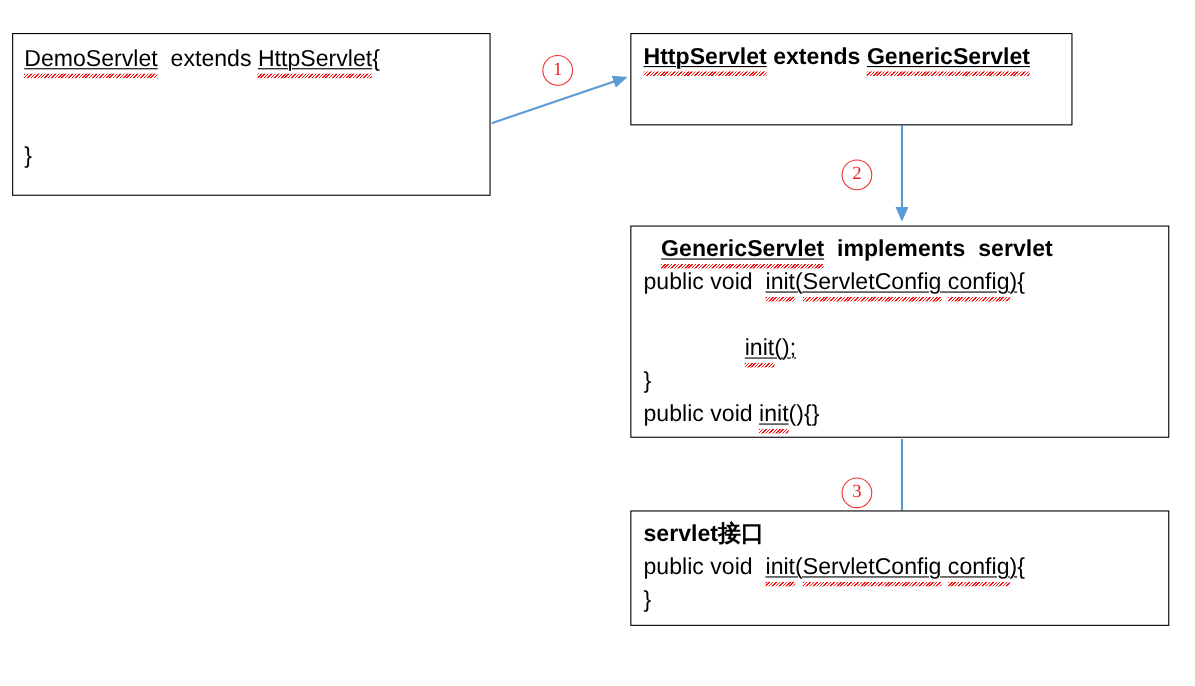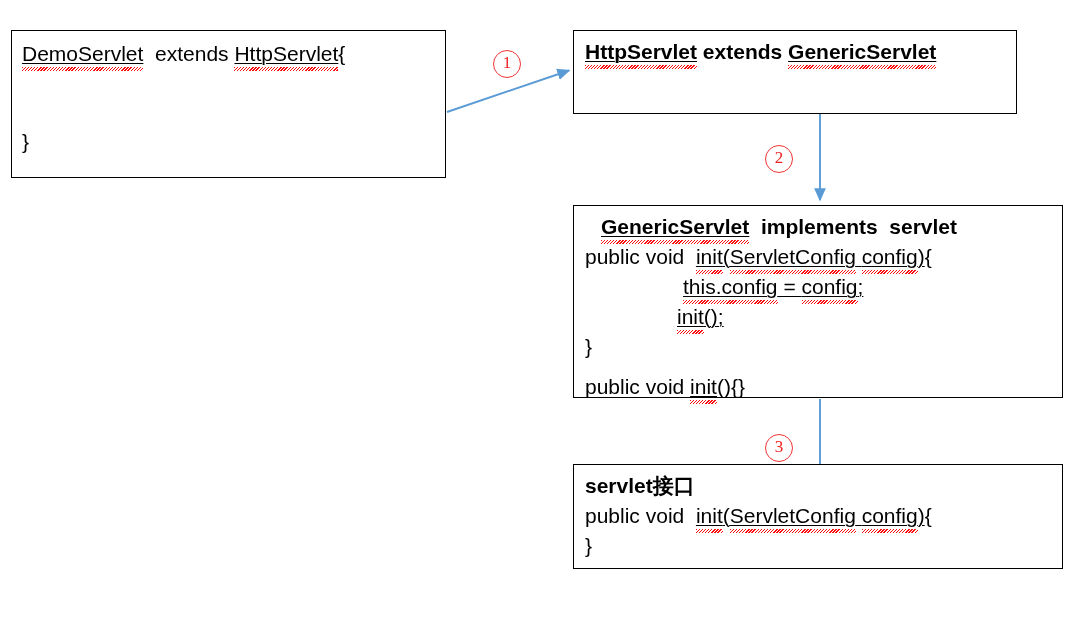--- a/index.html
+++ b/index.html
@@ -109,36 +109,35 @@
     <g>
       <line x1="820" y1="399" x2="820" y2="488" stroke="#5B9BD5" stroke-width="1.9" marker-end="url(#ah)"></line>
     </g>
   </svg>
 
   <div class="box" style="left:11px; top:30px; width:435px; height:148px;">
     <div class="code-line" style="left:10px; top:10px;"><span class="sp">DemoServlet</span><span>  extends </span><span class="sp">HttpServlet</span><span>{</span></div>
     <div class="code-line" style="left:10px; top:98px;"><span>}</span></div>
   </div>
 
-  <div class="box" style="left:573px; top:30px; width:444px; height:84px;">
+  <div class="box" style="left:573px; top:30px; width:402px; height:84px;">
     <div class="code-line bold" style="left:11px; top:8px;"><span class="sp">HttpServlet</span><span> extends </span><span class="sp">GenericServlet</span></div>
   </div>
 
   <div class="box" style="left:573px; top:205px; width:490px; height:193px;">
     <div class="code-line bold" style="left:27px; top:8px;"><span class="sp">GenericServlet</span><span>  implements  servlet</span></div>
 
     <div class="code-line" style="left:11px; top:38px;"><span>public void  </span><span class="sp">init</span><span class="u">(</span><span class="sp">ServletConfig</span><span class="u"> </span><span class="sp">config</span><span class="u">)</span><span>{</span></div>
 
-    <div class="code-line" style="left:109px; top:68px;"><span class="sp">this.config</span><span class="u"> = </span><span class="sp">config</span><span class="u">;</span></div>
 
     <div class="code-line" style="left:103px; top:98px;"><span class="sp">init</span><span class="u">();</span></div>
 
     <div class="code-line" style="left:11px; top:128px;"><span>}</span></div>
 
-    <div class="code-line" style="left:11px; top:168px;"><span>public void </span><span class="sp">init</span><span>(){}</span></div>
+    <div class="code-line" style="left:11px; top:158px;"><span>public void </span><span class="sp">init</span><span>(){}</span></div>
   </div>
 
   <div class="box" style="left:573px; top:464px; width:490px; height:105px;">
     <div class="code-line bold" style="left:11px; top:8px;"><span>servlet</span><span>接口</span></div>
 
     <div class="code-line" style="left:11px; top:38px;"><span>public void  </span><span class="sp">init</span><span class="u">(</span><span class="sp">ServletConfig</span><span class="u"> </span><span class="sp">config</span><span class="u">)</span><span>{</span></div>
 
     <div class="code-line" style="left:11px; top:68px;"><span>}</span></div>
   </div>
 

